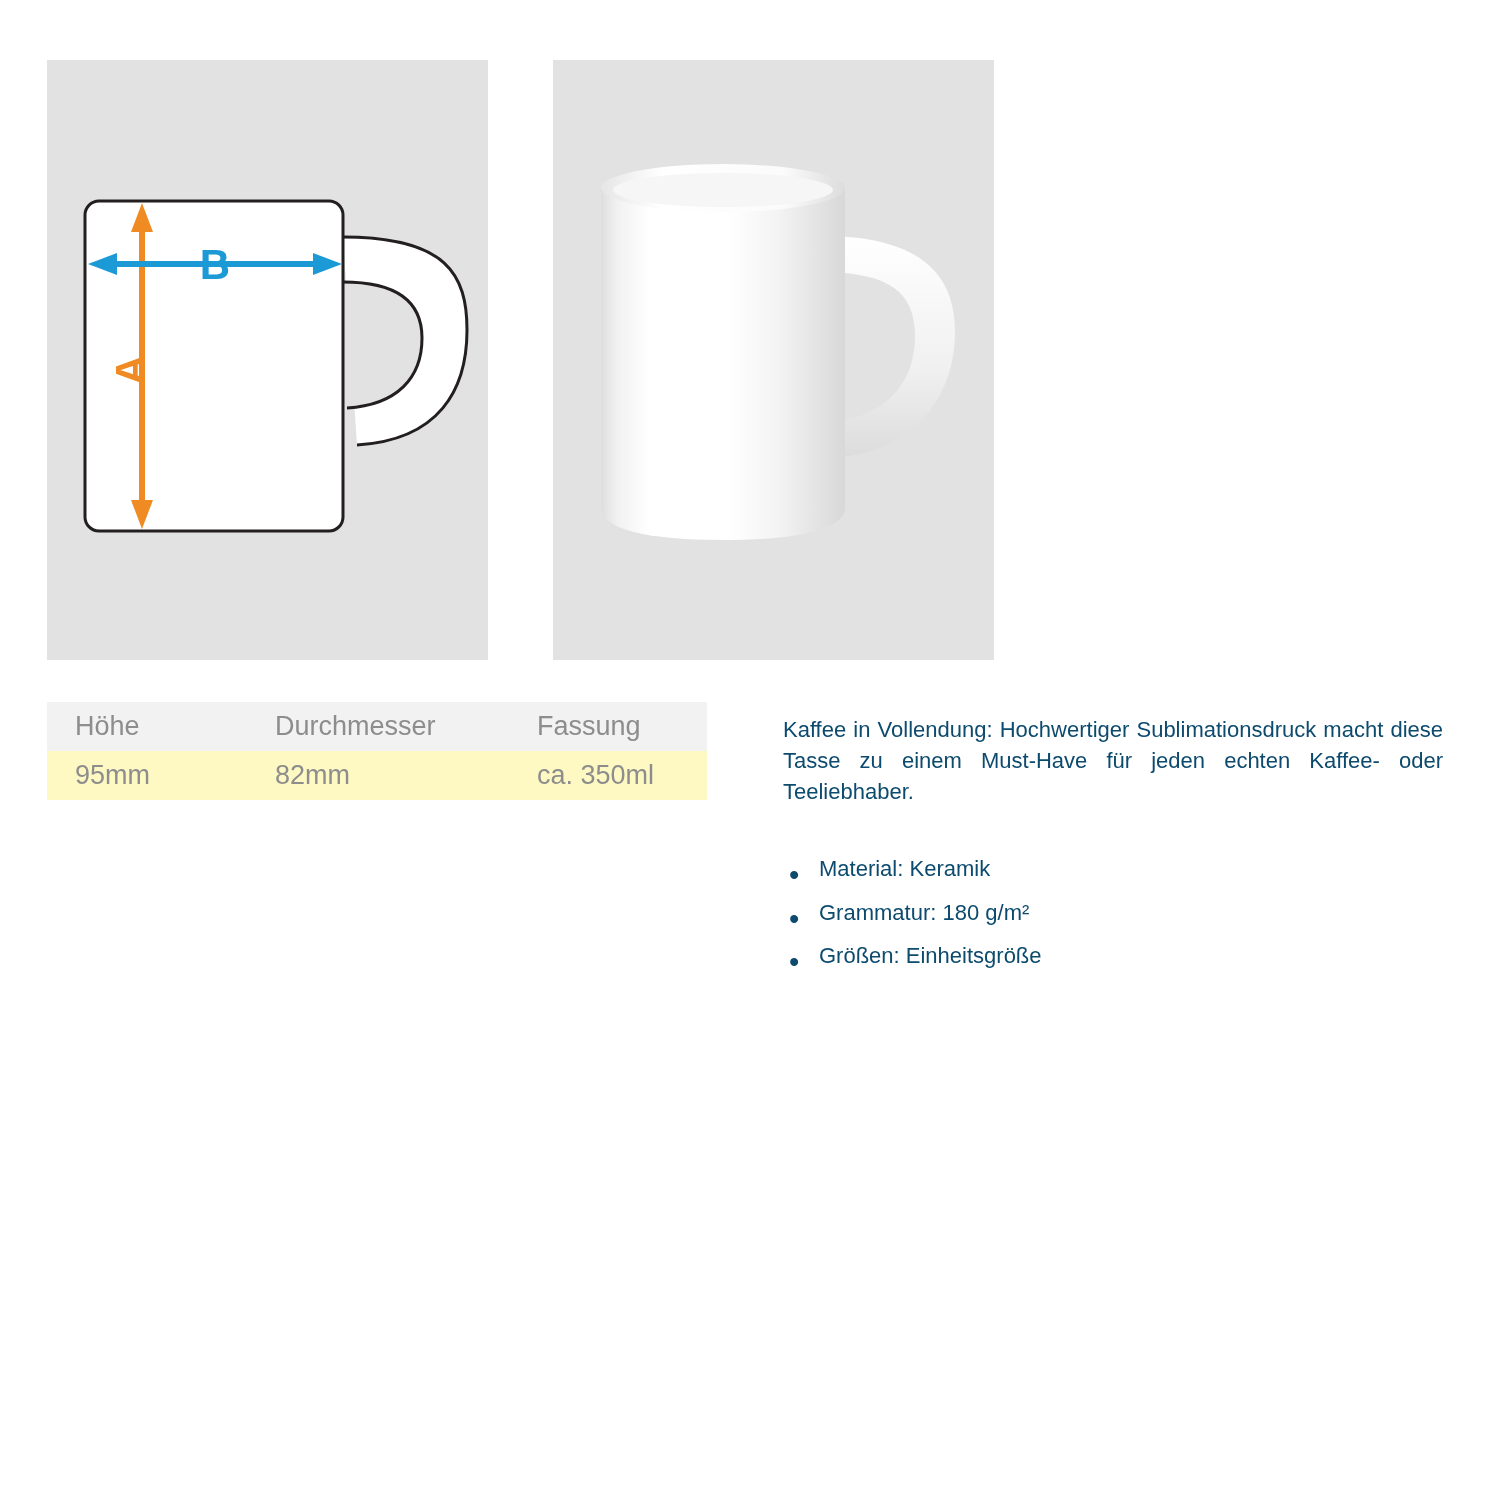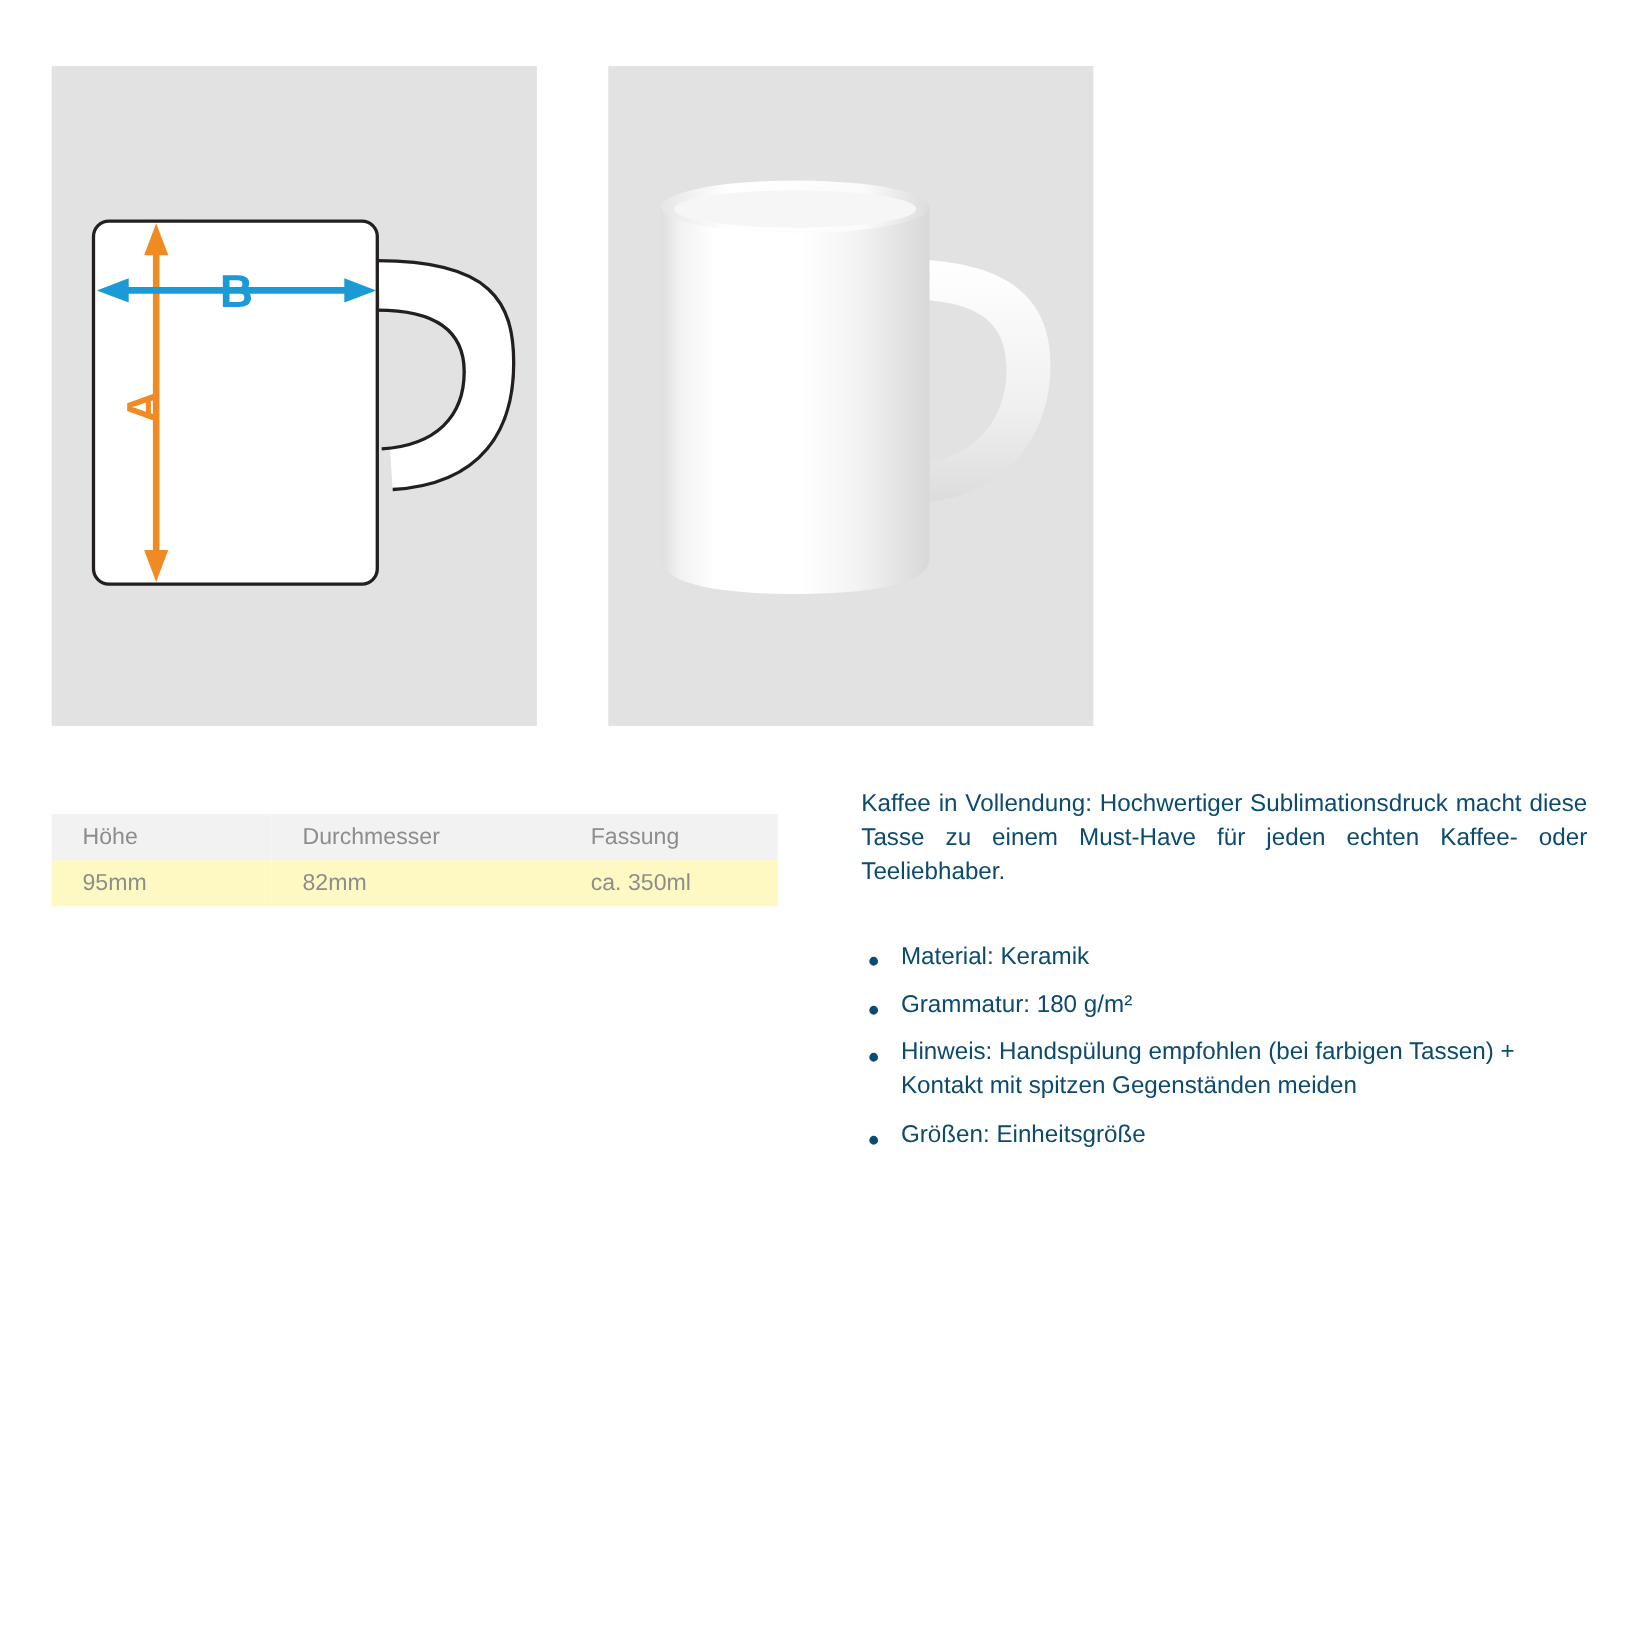--- a/index.html
+++ b/index.html
@@ -38,24 +38,24 @@
   .schematic-svg, .photo-svg {
     display: block;
     width: 100%;
     height: 100%;
   }
 
   
   #spec-table {
     position: absolute;
     left: 47px;
-    top: 740px;
+    top: 702px;
     width: 660px;
     border-collapse: collapse;
-    font-size: 21px;
+    font-size: 27px;
     color: #8d8d8d;
   }
   #spec-table th, #spec-table td {
     text-align: left;
     font-weight: normal;
     padding: 9px 0 9px 28px;
   }
   #spec-table thead tr {
     background: #f2f2f2;
   }
@@ -186,16 +186,15 @@
       <td>ca. 350ml</td>
     </tr>
   </tbody>
 </table>
 
 <div id="description">
   <p>Kaffee in Vollendung: Hochwertiger Sublimationsdruck macht diese Tasse zu einem Must-Have für jeden echten Kaffee- oder Teeliebhaber.</p>
   <ul id="feature-list">
     <li>Material:  Keramik</li>
     <li>Grammatur: 180 g/m²</li>
-    <li>Hinweis: Handspülung empfohlen (bei farbigen Tassen) + Kontakt mit spitzen Gegenständen meiden</li>
     <li>Größen:  Einheitsgröße</li>
   </ul>
 </div>
 
 </body></html>

